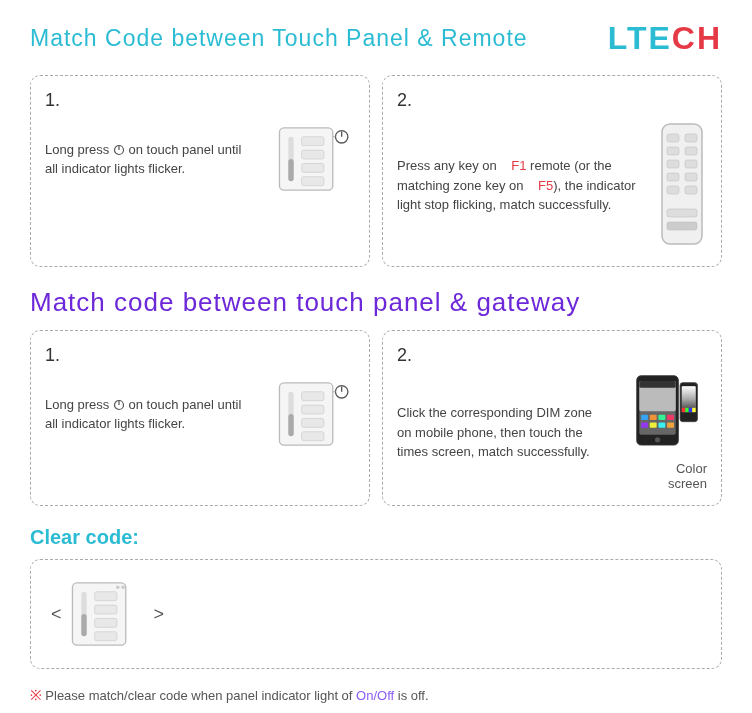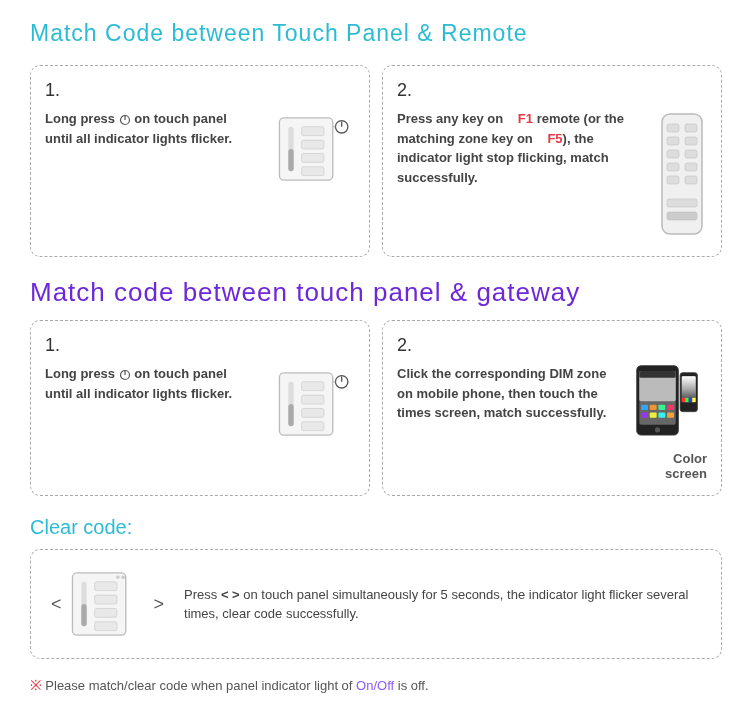--- a/index.html
+++ b/index.html
@@ -60,23 +60,22 @@
       position: relative;
     }
     .step-number {
       font-size: 18px;
       font-weight: 400;
       color: #333;
       margin-bottom: 8px;
     }
     .step-content {
       display: flex;
-      align-items: flex-start;
+      align-items: center;
       gap: 20px;
-      font-weight: bold;
     }
     .step-text {
       flex: 1;
       line-height: 1.5;
       color: #444;
       font-size: 13px;
     }
     .step-text .highlight {
       color: #e63946;
       margin-left: 11px;
@@ -116,21 +115,21 @@
       font-size: 13px;
       color: #555;
       text-align: right;
       margin-top: 2px;
     }
 
     
     .clear-section-title {
       color: #2bbcd4;
       font-size: 20px;
-      font-weight: 400;
+      font-weight: 700;
       margin-bottom: 10px;
     }
     .clear-box {
       border: 1.5px dashed #aaa;
       border-radius: 10px;
       padding: 14px 20px;
       display: flex;
       align-items: center;
       gap: 20px;
       margin-bottom: 16px;
@@ -167,20 +166,23 @@
       width: 12px;
       height: 12px;
       vertical-align: middle;
     }
   </style>
 </head>
 <body>
 
 <div class="header">
   <div class="header-title">Match Code between Touch Panel &amp; Remote</div>
+  <div class="logo">
+    LTE<span>CH</span>
+  </div>
 </div>
 
 <div class="steps-row">
 
   <div class="step-box">
     <div class="step-number">1.</div>
     <div class="step-content">
       <div class="step-text">
         Long press
         <svg class="power-icon" viewBox="0 0 12 12">
@@ -342,23 +344,20 @@
         <rect x="30" y="35" width="25" height="10" rx="2" fill="#e8e8e8" stroke="#ccc" stroke-width="0.8"></rect>
         <rect x="30" y="50" width="25" height="10" rx="2" fill="#e8e8e8" stroke="#ccc" stroke-width="0.8"></rect>
         <rect x="30" y="65" width="25" height="10" rx="2" fill="#e8e8e8" stroke="#ccc" stroke-width="0.8"></rect>
 
         <circle cx="56" cy="15" r="2" fill="#ccc"></circle>
         <circle cx="62" cy="15" r="2" fill="#ccc"></circle>
       </svg>
     </div>
     <span class="arrow-icon">&gt;</span>
   </div>
-  <div class="step-text">
-    Press <strong>&lt;  &gt;</strong> on touch panel simultaneously for 5 seconds, the indicator light flicker several times, clear code successfully.
-  </div>
 </div>
 
 <div class="footer-note">
   <span class="star">※</span>
   Please match/clear code when panel indicator light of
   <span class="highlight-word">On/Off</span>
   is off.
 </div>
 
 </body></html>

